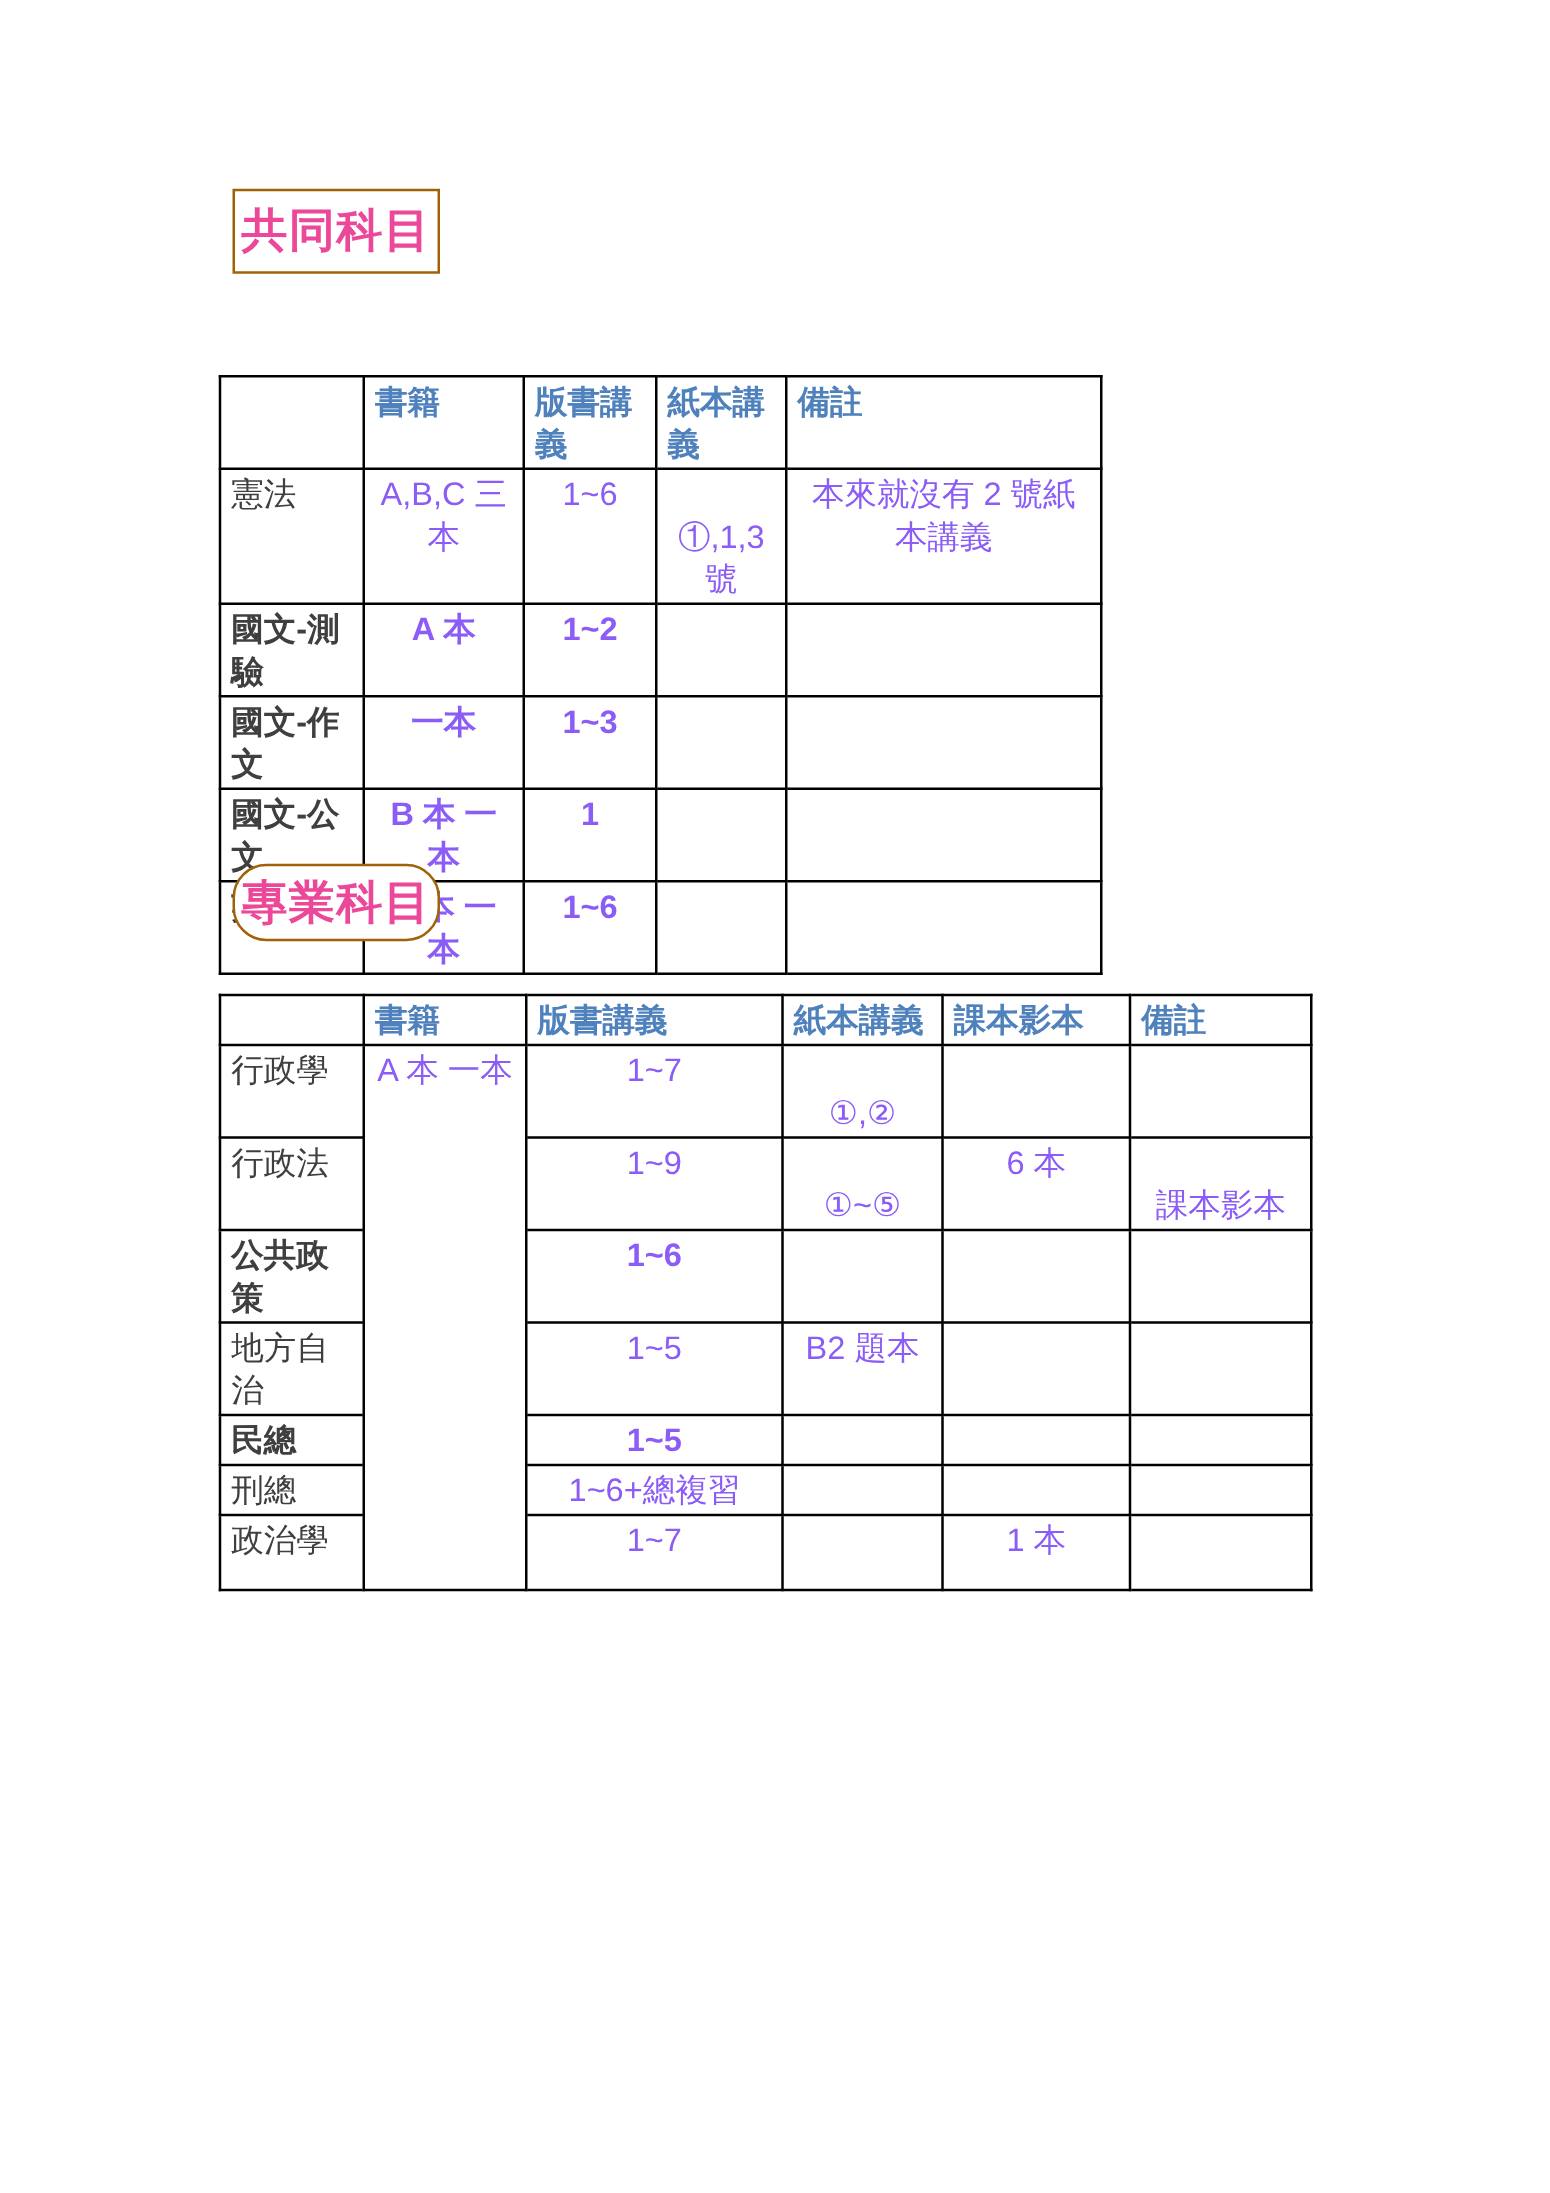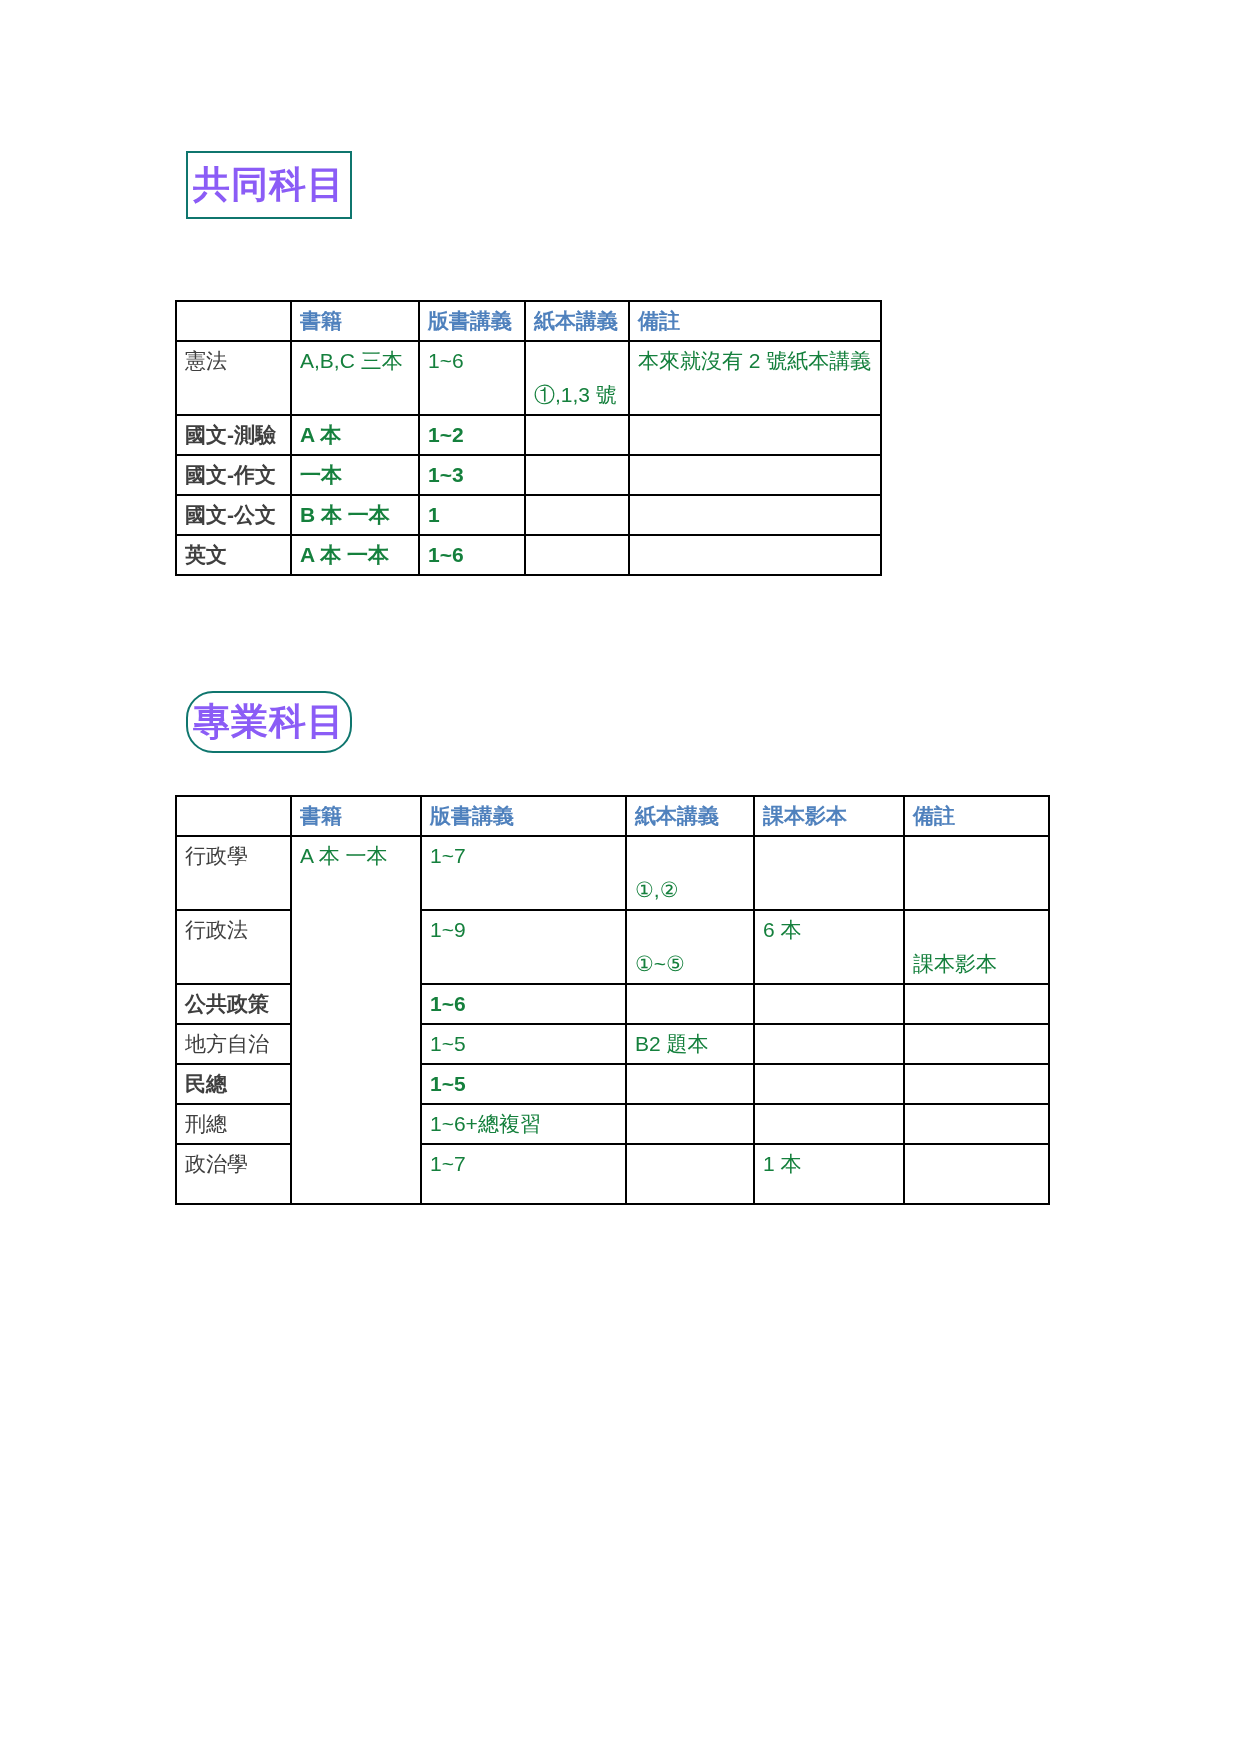--- a/index.html
+++ b/index.html
@@ -1,39 +1,39 @@
 <!DOCTYPE html>
 <html><head>
 <meta charset="utf-8">
 <style>
   html,body{margin:0;padding:0;background:#ffffff;}
   .page{
     position:relative;width:1240px;height:1754px;background:#ffffff;overflow:hidden;
     font-family:"Liberation Sans",sans-serif;
   }
   .title-box{
-    position:absolute;border:2px solid #0f766e;color:#8b5cf6;
+    position:absolute;border:2px solid #a16207;color:#ec4899;
     font-size:37px;font-weight:600;line-height:40px;padding:12px 5px;letter-spacing:1px;
     background:#fff;white-space:nowrap;
   }
   #title1{left:186px;top:151px;}
   #title2{left:186px;top:691px;padding:9px 5px;border-radius:27px;}
   table.doc{
     position:absolute;border-collapse:collapse;table-layout:fixed;
-    font-size:21px;line-height:34px;
+    font-size:26px;line-height:34px;
   }
   #table1{left:175px;top:300px;width:705px;}
   #table2{left:175px;top:795px;width:873px;}
   table.doc td{
     border:2px solid #000;vertical-align:top;padding:2px 8px;
     white-space:pre-line;overflow:hidden;
   }
   td.hdr{color:#4f81bd;font-weight:700;}
   td.subj{color:#3f3f3f;}
-  td.val{color:#15803d;}
+  td.val{color:#8b5cf6;text-align:center;}
   tr.h40{height:40px;} tr.h78{height:58px;} tr.h38{height:38px;font-weight:bold;}
   tr.h74{height:74px;margin-top:19px;} tr.h76{height:60px;}
 </style>
 </head>
 <body>
 
 <div class="page">
 
   <div id="title1" class="title-box">共同科目</div>
 

